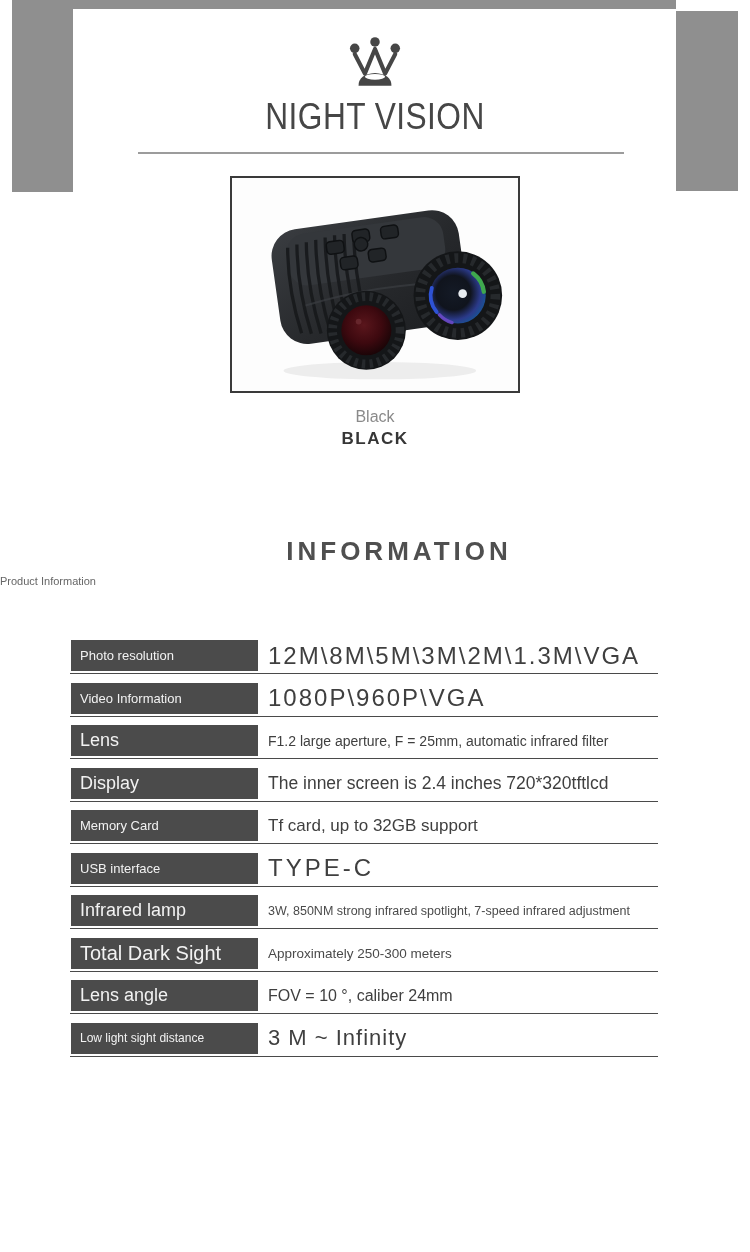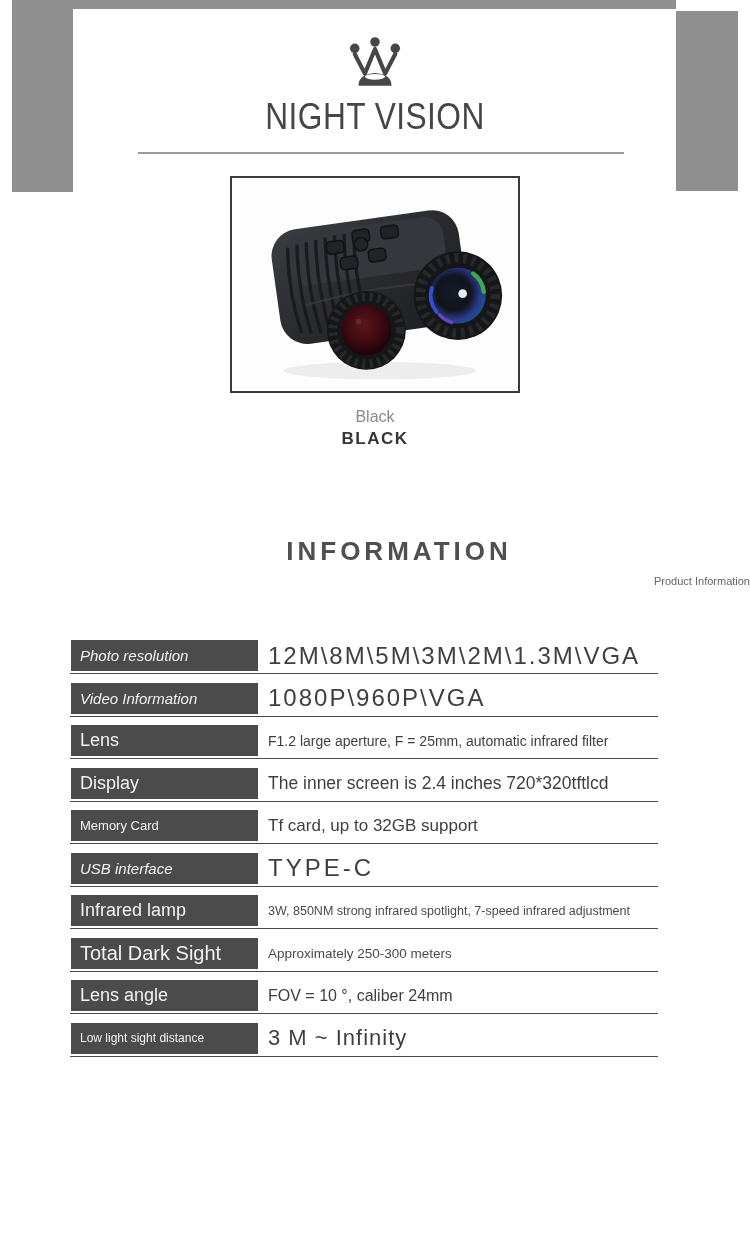--- a/index.html
+++ b/index.html
@@ -23,36 +23,36 @@
   .product-image-box{margin:22px auto 0;width:286px;height:213px;border:2px solid var(--border_box);
                      background:#fdfdfd;display:flex;align-items:center;justify-content:center;}
   .device{width:282px;height:209px;}
   .color-name{margin-top:13px;text-align:center;font-size:16px;line-height:22px;color:#8a8a8a;}
   .color-value{text-align:center;font-size:17px;line-height:22px;font-weight:bold;
                letter-spacing:1.5px;color:#363636;}
 
   
   .info-title{margin:86px 0 0;text-align:center;font-size:26px;line-height:30px;font-weight:700;
               letter-spacing:4px;color:#4f4f4f;padding-left:48px;}
-  .info-subtitle{margin-top:8px;text-align:right;font-size:11px;line-height:14px;color:#666;}
+  .info-subtitle{margin-top:8px;text-align:left;font-size:11px;line-height:14px;color:#666;}
 
   
   .spec-table{width:588px;margin:52px 0 0 70px;}
   .spec-row{position:relative;height:34px;margin-bottom:8.5px;}
   .spec-row::after{content:"";position:absolute;left:0;right:0;bottom:0;height:1px;background:var(--line);}
   .spec-label{position:absolute;left:1px;top:0;width:187px;height:31px;background:var(--label_bg);
               color:var(--label_text);display:flex;align-items:center;padding-left:9px;box-sizing:border-box;}
   .spec-value{position:absolute;left:198px;right:8px;top:0;height:31px;display:flex;align-items:center;
               color:var(--value_text);white-space:nowrap;}
 
   
   .l-xs{font-size:12px;line-height:13px;}
   .l-sm{font-size:13px;}
   .l-sm14{font-size:18px;}
-  .l-md{font-size:15px;font-style:italic;}
+  .l-md{font-size:13px;}
   .l-md16{font-size:16px;}
   .l-md17{font-size:17px;}
   .l-lg{font-size:18px;}
   .l-xl{font-size:20px;}
 
   
   .v-xl{font-size:24px;letter-spacing:2px;}
   .v-type{font-size:24px;letter-spacing:3px;}
   .v-big{font-size:22px;letter-spacing:1px;}
   .v-lg{font-size:18px;}

